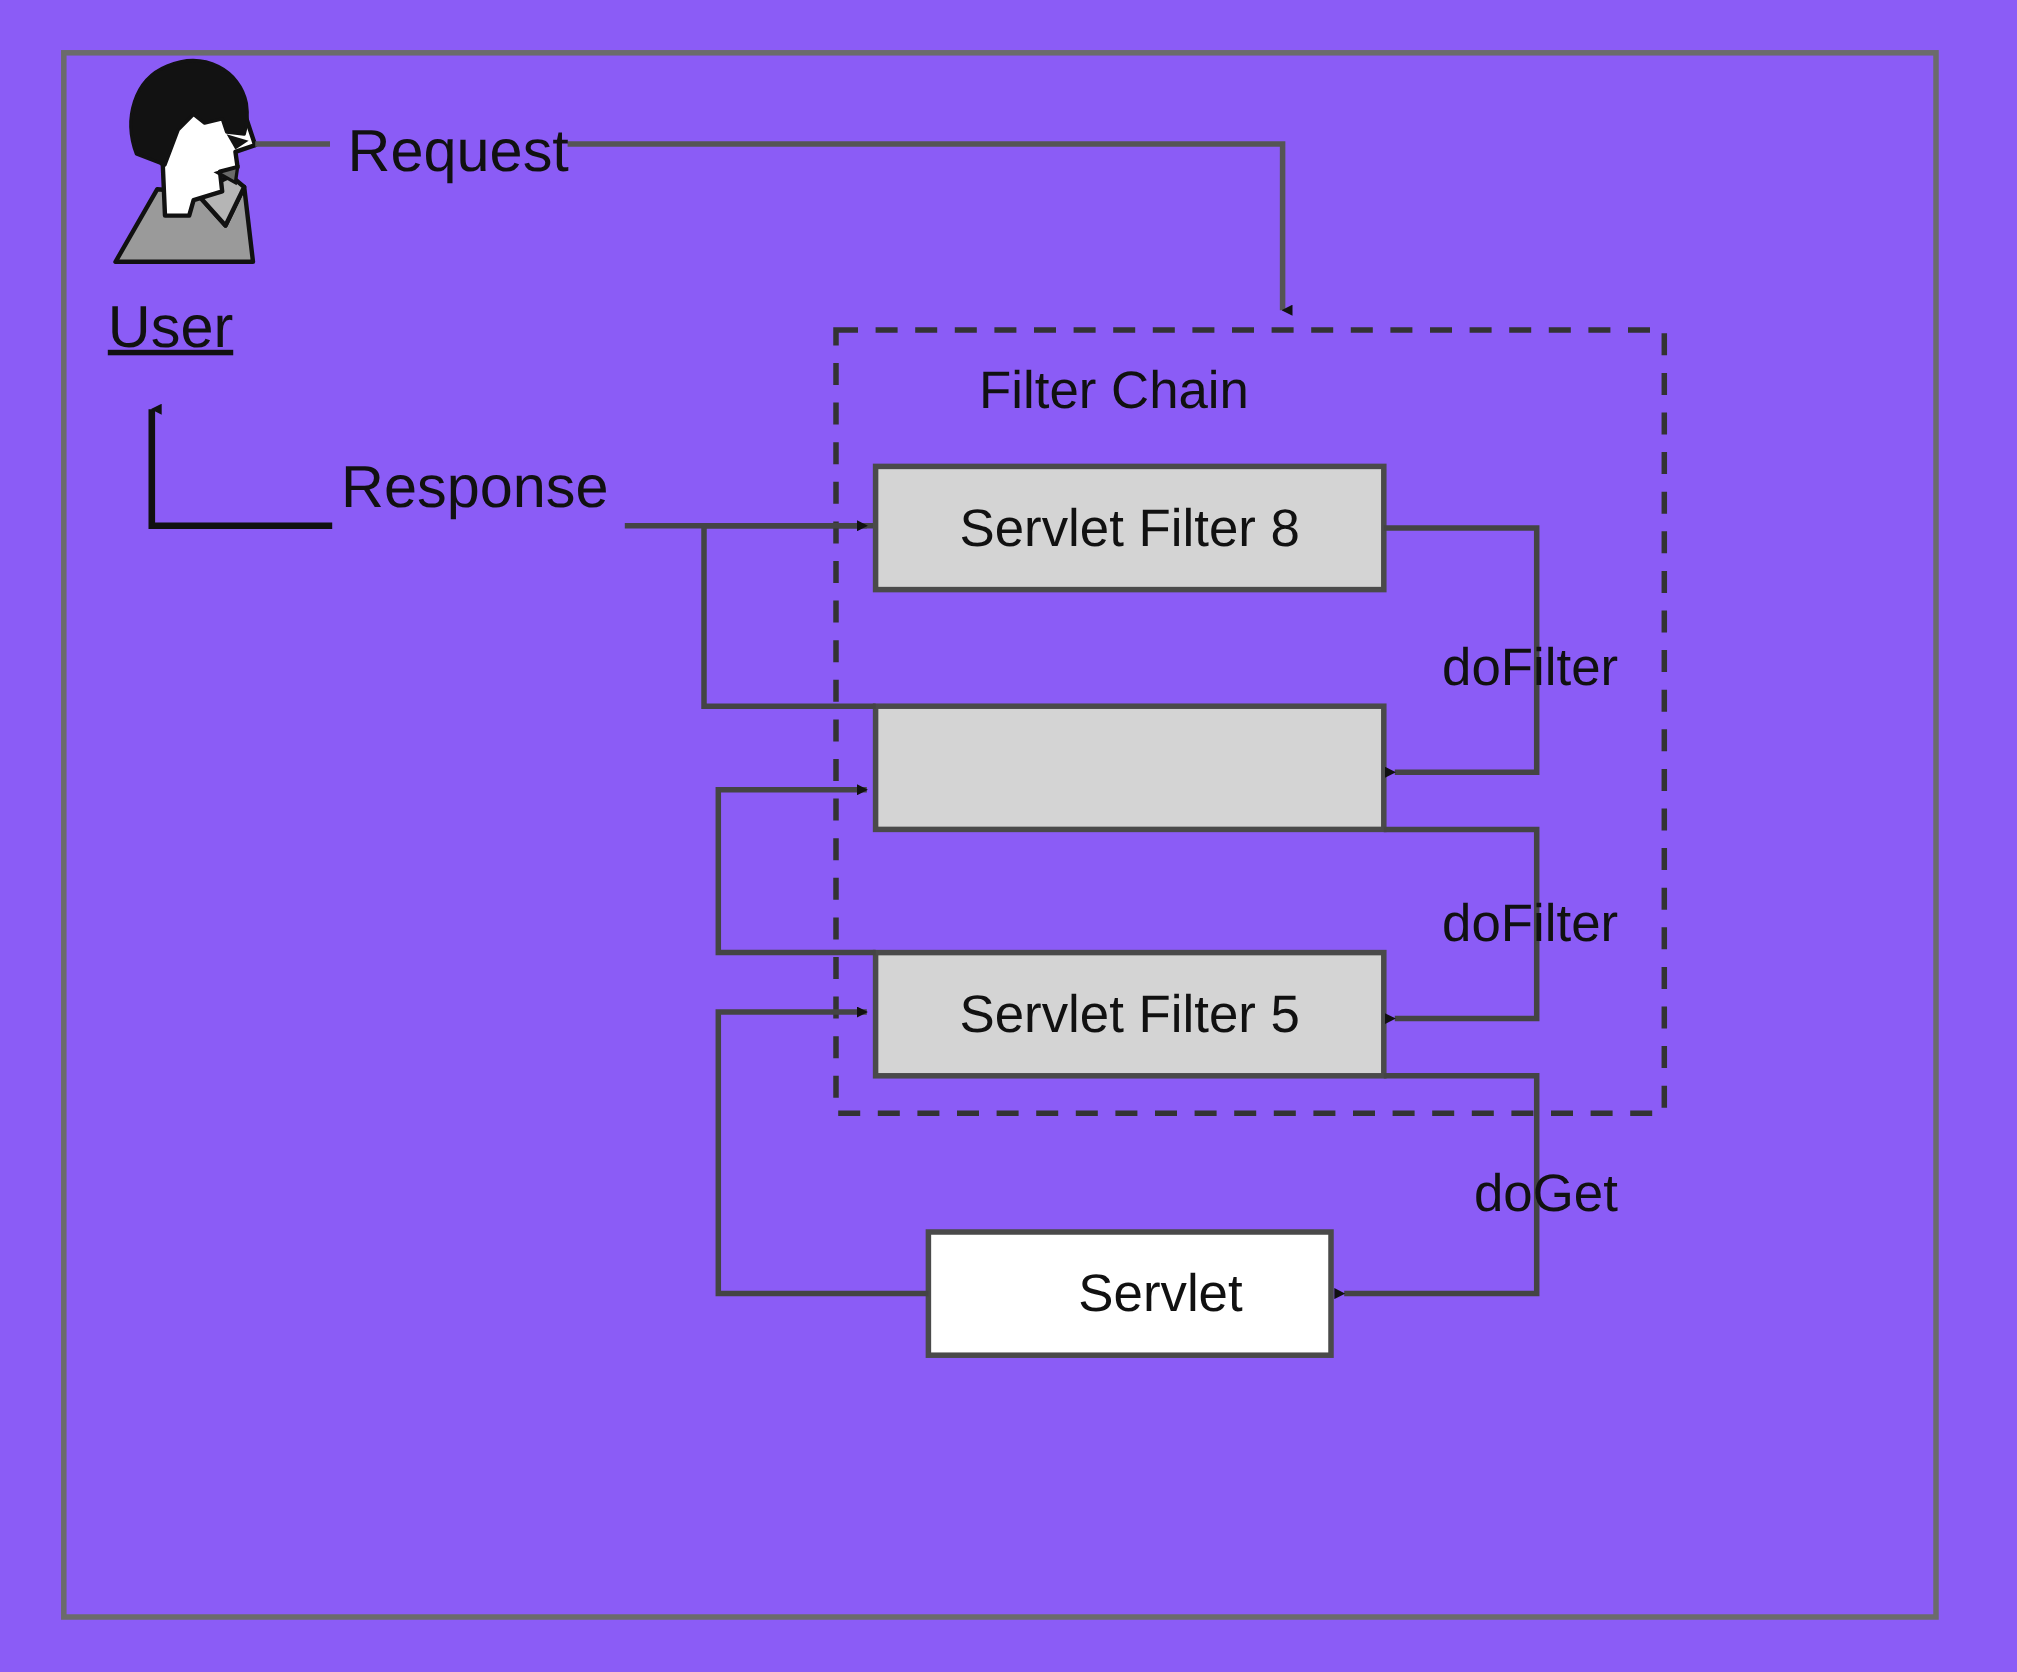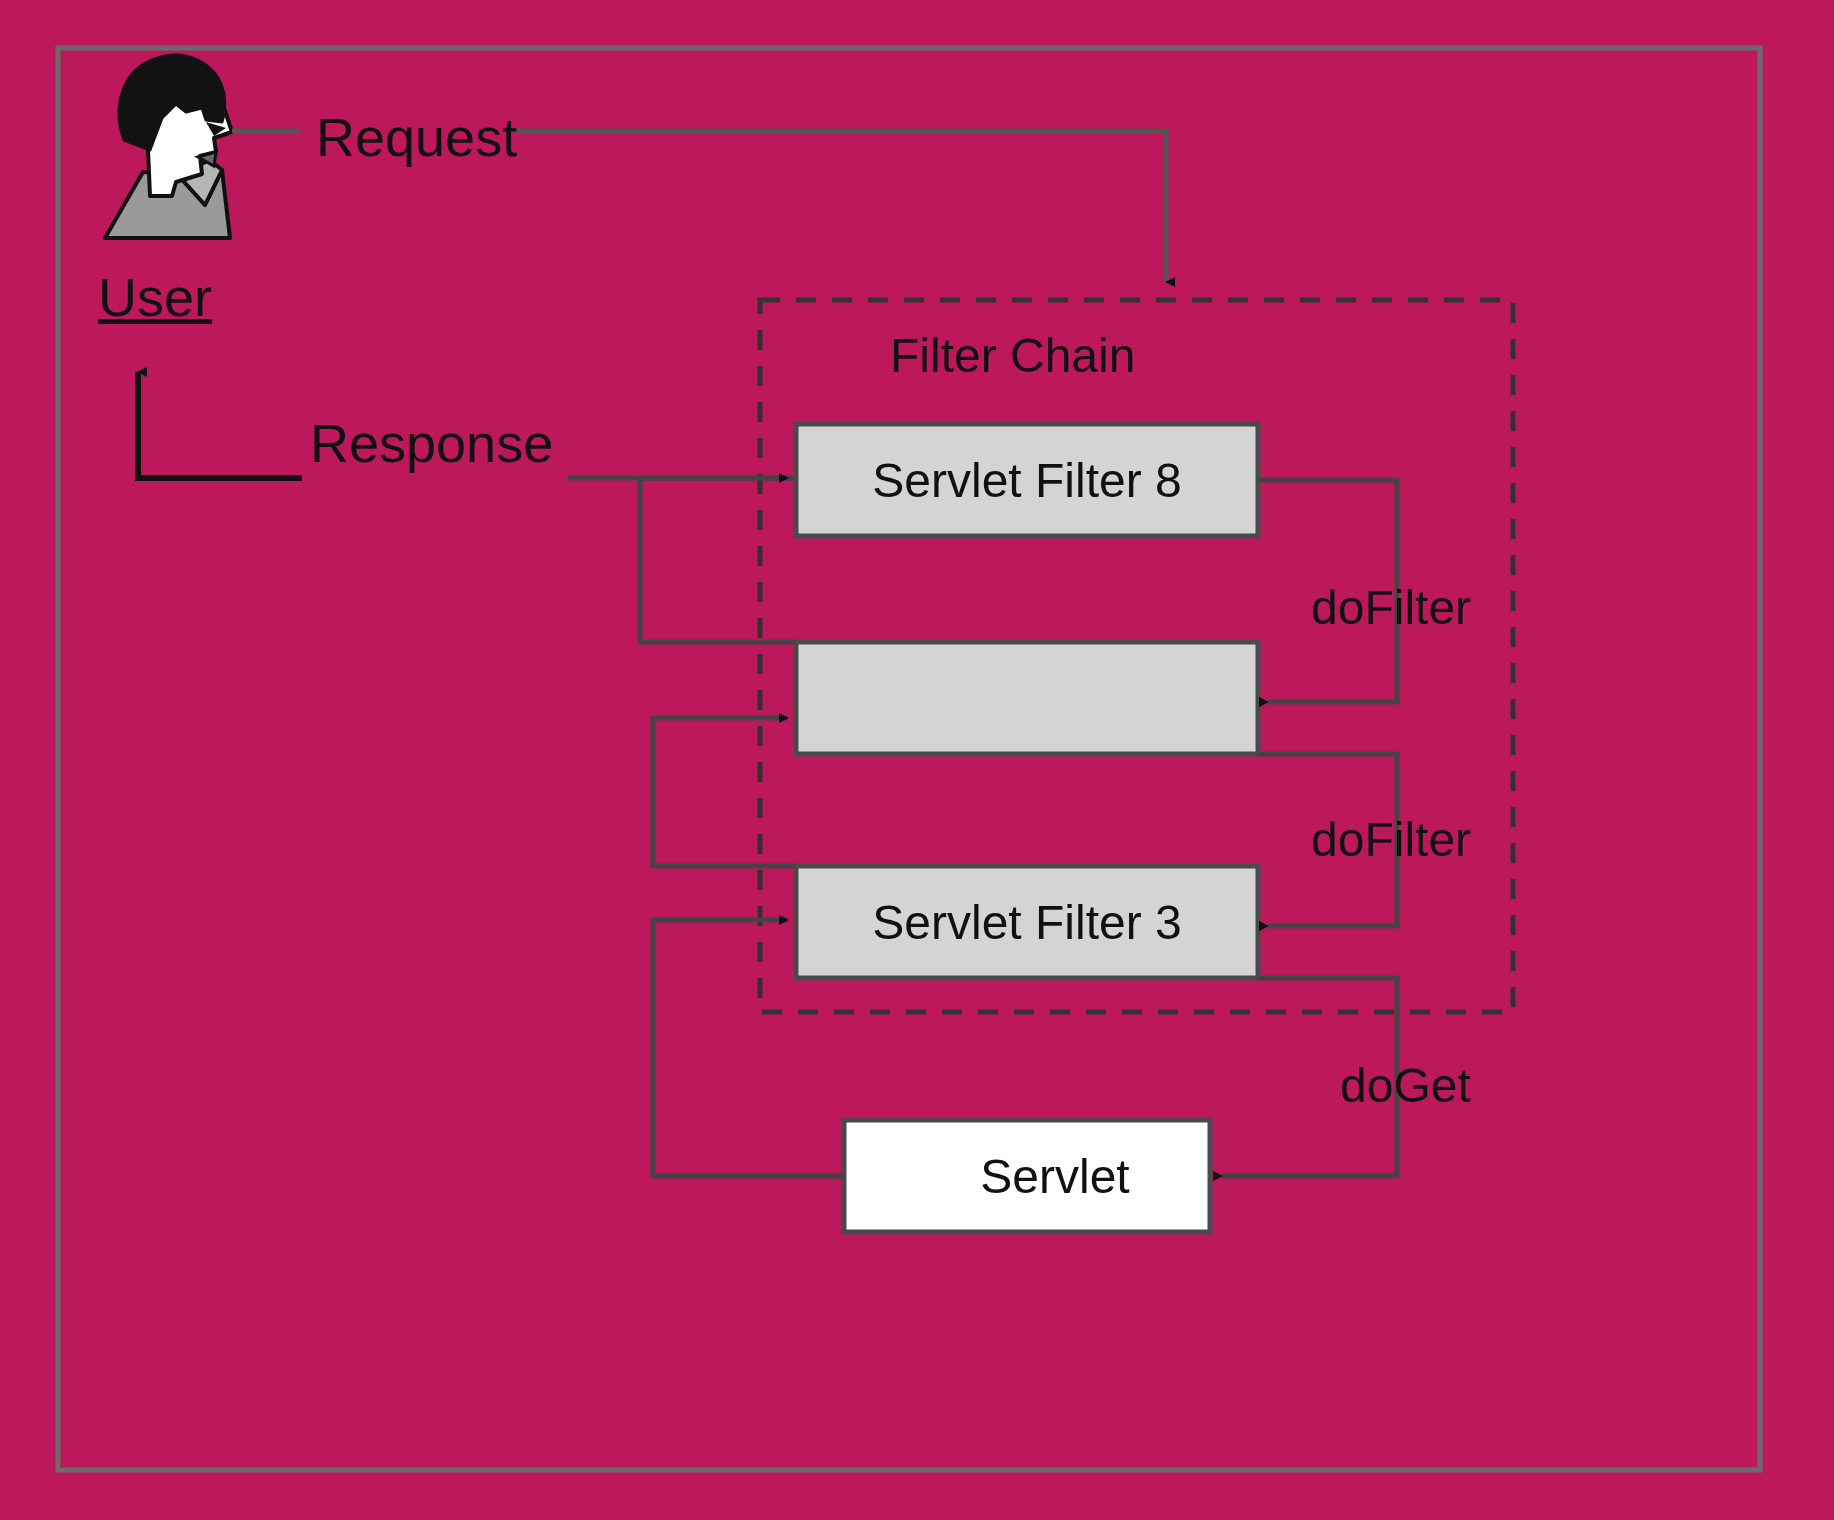--- a/index.html
+++ b/index.html
@@ -5,21 +5,21 @@
   html, body {
     margin: 0;
     padding: 0;
     background: #ffffff;
     font-family: "Liberation Sans", sans-serif;
   }
   #stage {
     position: relative;
     width: 1834px;
     height: 1520px;
-    background: #be185d;
+    background: #8b5cf6;
     overflow: hidden;
   }
   #diagram-svg {
     position: absolute;
     left: 0;
     top: 0;
     width: 1834px;
     height: 1520px;
   }
   .lbl {
@@ -147,17 +147,17 @@
 
   <div class="lbl lbl-dofilter1">doFilter</div>
 
   <div class="lbl lbl-dofilter2">doFilter</div>
 
   <div class="lbl lbl-doget">doGet</div>
 
   <div class="boxlabel bl-f1">Servlet Filter 8</div>
 
 
-  <div class="boxlabel bl-f3">Servlet Filter 3</div>
+  <div class="boxlabel bl-f3">Servlet Filter 5</div>
 
   <div class="boxlabel bl-srv">Servlet</div>
 
 </div>
 
 </body></html>

